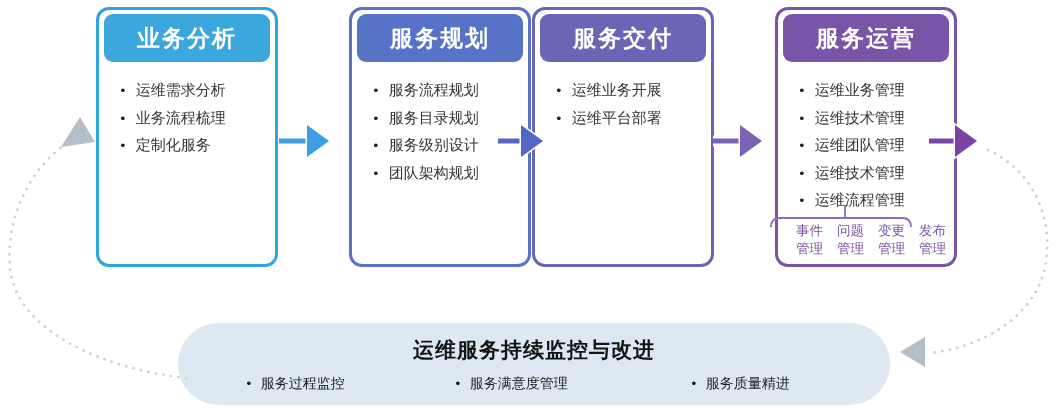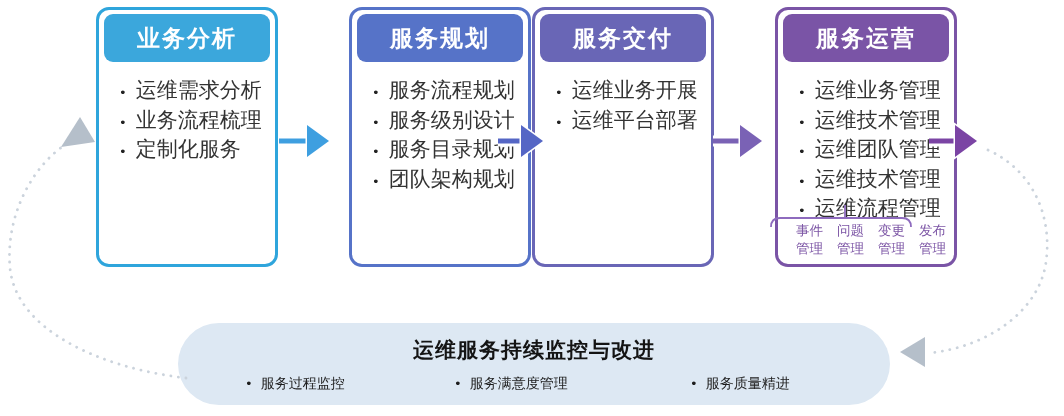--- a/index.html
+++ b/index.html
@@ -19,21 +19,21 @@
   .phase-header{
     margin:4px 5px 0 5px;height:48px;border-radius:9px;
     display:flex;align-items:center;justify-content:center;
     color:#fff;font-size:23px;font-weight:700;letter-spacing:2px;
   }
   .p1 .phase-header{background:#3BA7DC;}
   .p2 .phase-header{background:#5673C8;}
   .p3 .phase-header{background:#6966B6;}
   .p4 .phase-header{background:#7A54A6;}
   .phase ul{margin:15px 0 0 0;padding:0 0 0 20px;list-style:none;}
-  .phase li{font-size:21px;line-height:26.5px;color:#333;white-space:nowrap;}
+  .phase li{font-size:15px;line-height:26.5px;color:#333;white-space:nowrap;}
   .phase li::before{content:"•";margin-right:9px;font-size:13px;color:#222;}
   
   .subs{
     position:absolute;left:18px;bottom:7px;width:150px;
     display:flex;justify-content:space-between;
   }
   .sub-col{font-size:13.5px;font-weight:400;color:#7C55A5;line-height:18px;text-align:center;white-space:nowrap;}
   
   .monitor{
     position:absolute;left:178px;top:323px;width:712px;height:82px;
@@ -57,22 +57,22 @@
       <li>运维需求分析</li>
       <li>业务流程梳理</li>
       <li>定制化服务</li>
     </ul>
   </div>
 
   <div class="phase p2">
     <div class="phase-header">服务规划</div>
     <ul>
       <li>服务流程规划</li>
+      <li>服务目录规划</li>
       <li>服务级别设计</li>
-      <li>服务目录规划</li>
       <li>团队架构规划</li>
     </ul>
   </div>
 
   <div class="phase p3">
     <div class="phase-header">服务交付</div>
     <ul>
       <li>运维业务开展</li>
       <li>运维平台部署</li>
     </ul>

